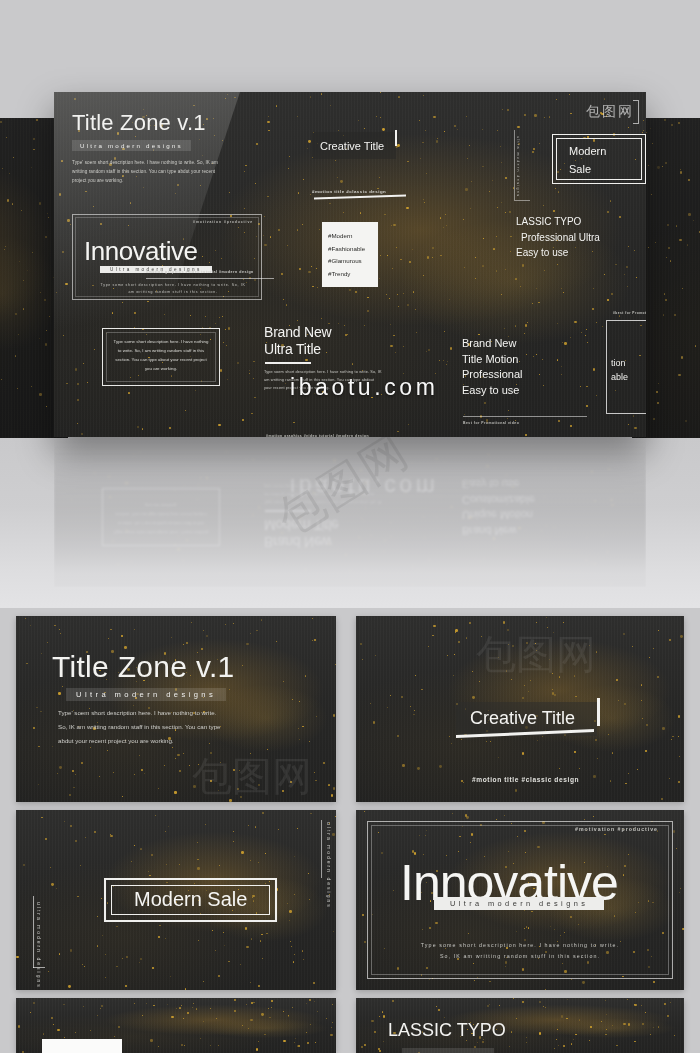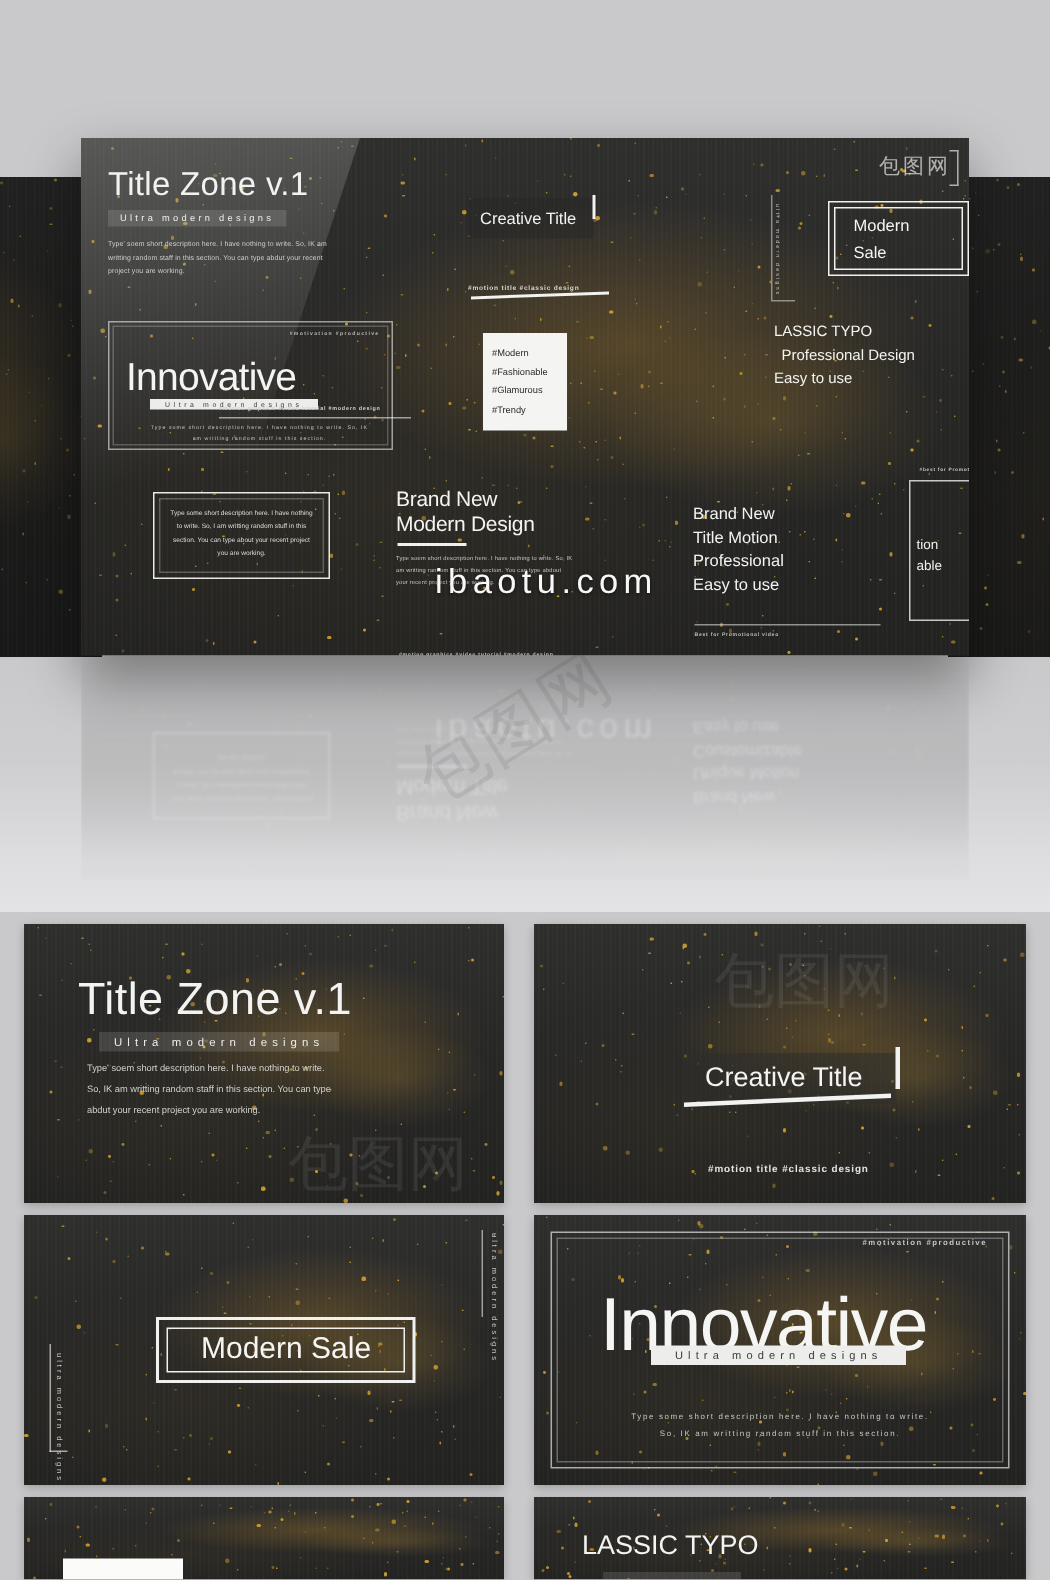--- a/index.html
+++ b/index.html
@@ -1072,35 +1072,35 @@
       <ul>
         <li>#Modern</li>
         <li>#Fashionable</li>
         <li>#Glamurous</li>
         <li>#Trendy</li>
       </ul>
     </div>
 
     <div class="hero-cell" id="c-lassic">
       <div class="lassic-l i1">LASSIC TYPO</div>
-      <div class="lassic-l i2">Professional Design</div>
+      <div class="lassic-l i2">Professional Ultra</div>
       <div class="lassic-l i3">Easy to use</div>
     </div>
     <div class="lassic-tags">#motion graphics  #video tutorial  #modern design</div>
     <div class="lassic-rule"></div>
 
     <div class="hero-cell" id="c-desc">
       <div class="desc-frame"></div>
       <div class="desc-frame2"></div>
       <div class="desc-txt">Type some short description here. I have nothing to write. So, I am writting random stuff in this section. You can type about your recent project you are working.</div>
     </div>
 
     <div class="hero-cell" id="c-brand">
       <div class="brand-h">Brand New</div>
-      <div class="brand-h">Modern Design</div>
+      <div class="brand-h">Ultra Title</div>
       <div class="brand-rule"></div>
       <div class="brand-b">Type  soem short description here. I have nothing to write. So, IK am writting random stuff in this section. You can type abdout your recent project you are working.</div>
       <div class="brand-foot">#motion graphics  #video tutorial #modern design</div>
 
     </div>
 
     <div class="hero-cell" id="c-feat">
       <div class="feat-l">Brand New</div>
       <div class="feat-l">Title Motion</div>
       <div class="feat-l">Professional</div>

